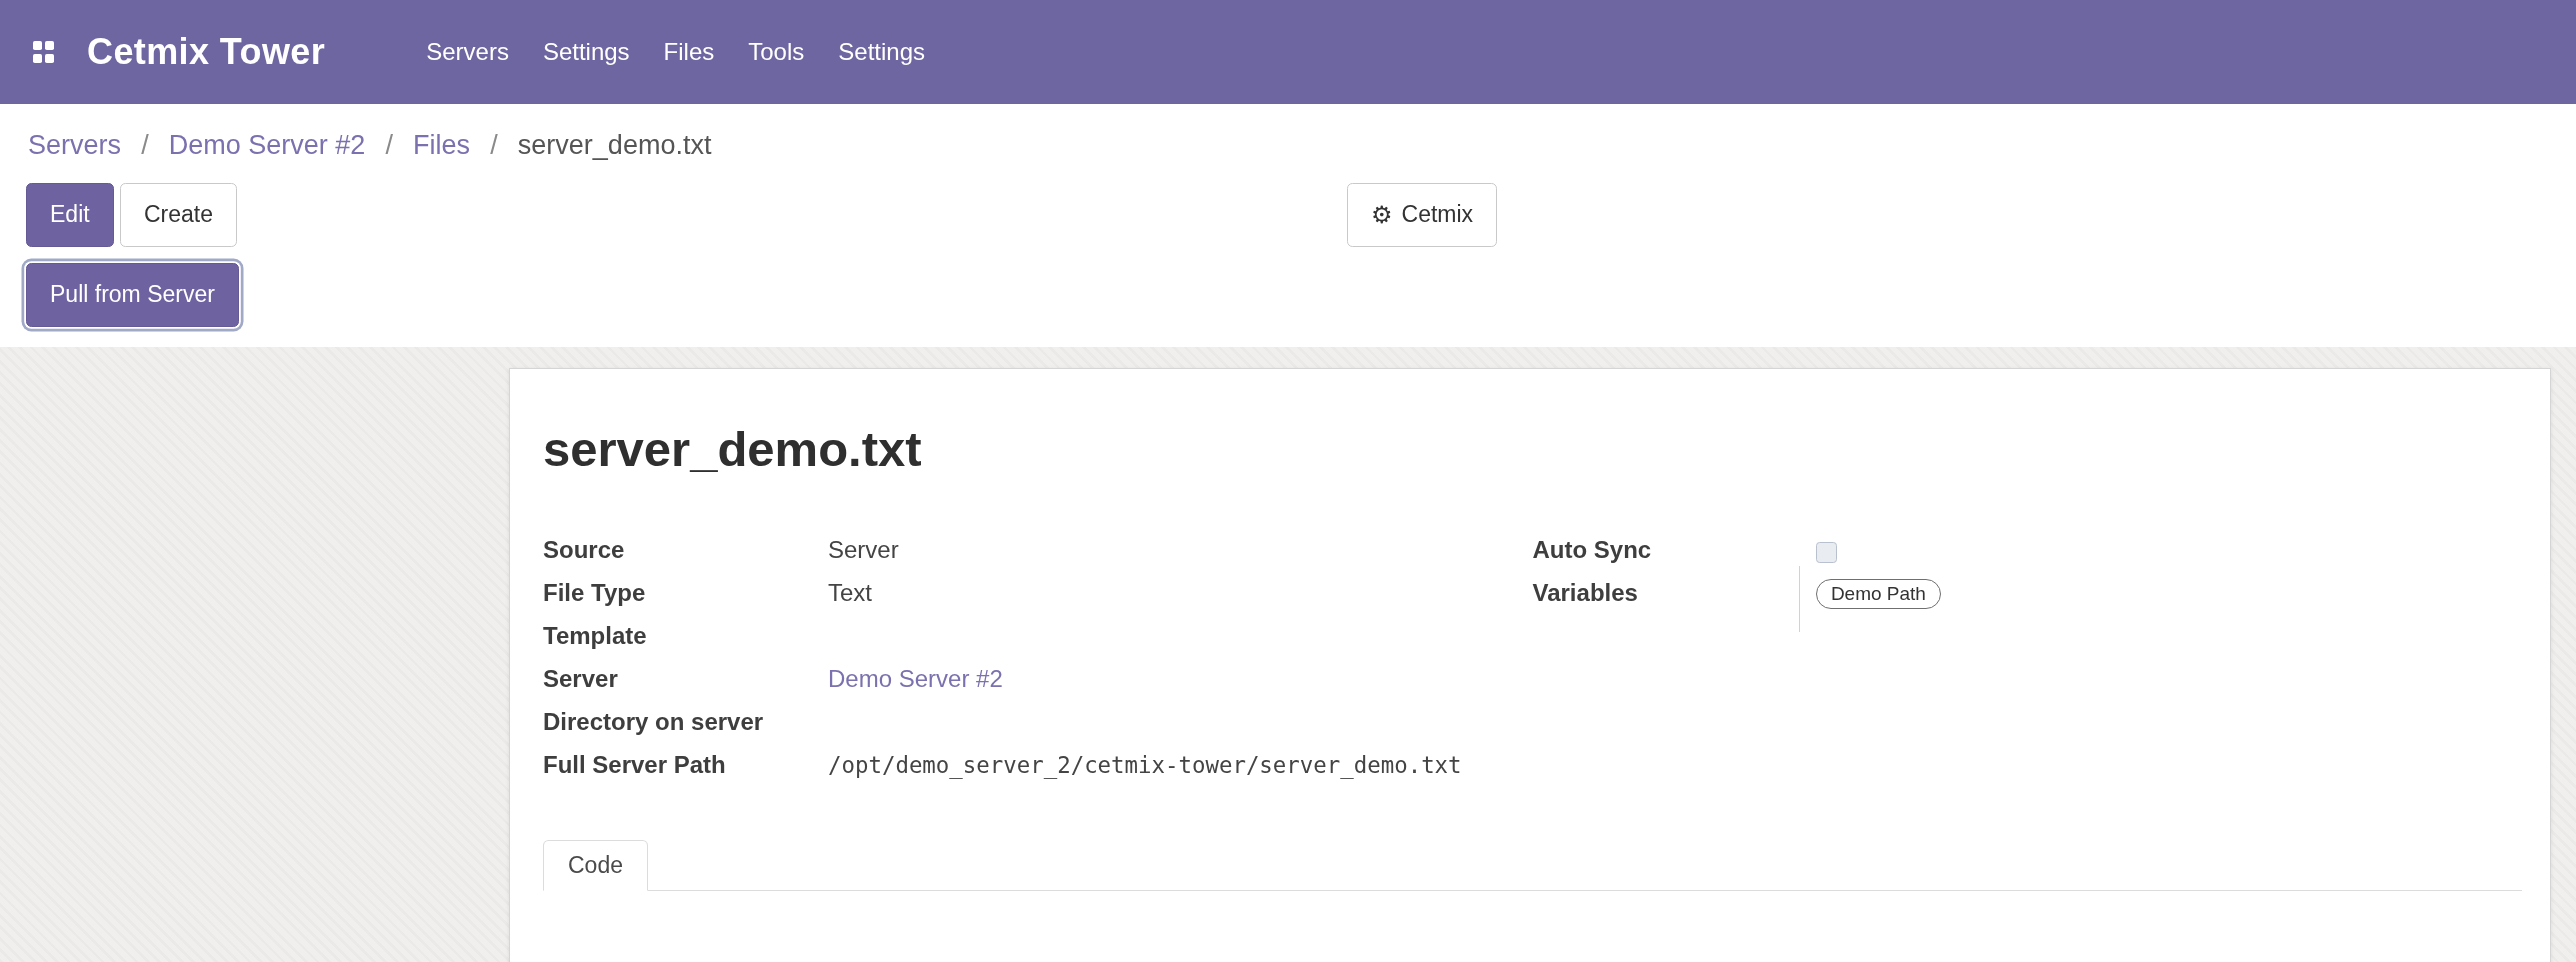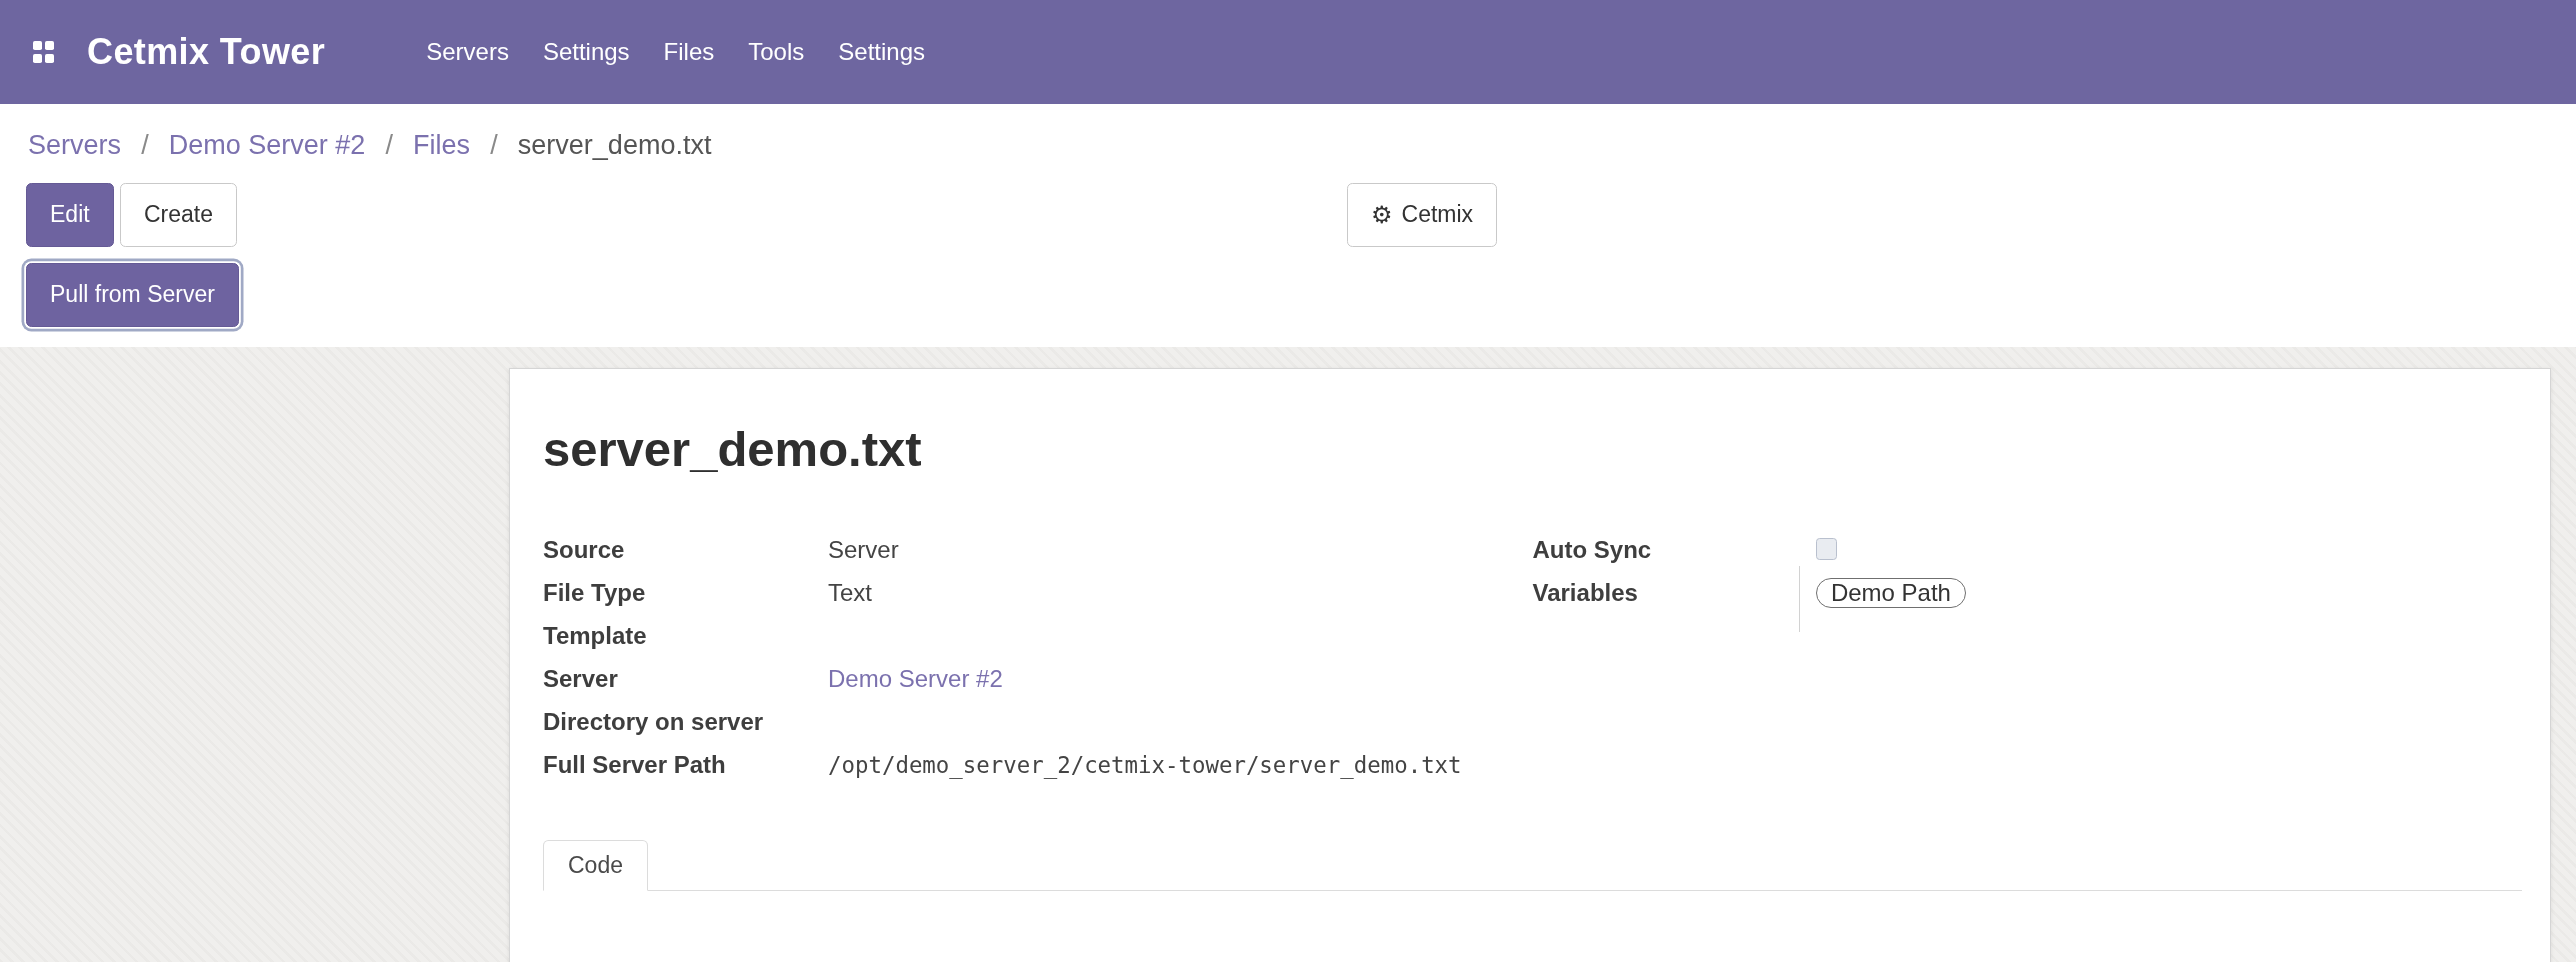--- a/index.html
+++ b/index.html
@@ -55,35 +55,35 @@
   .sheet {
     position: absolute; left: 509px; top: 21.5px; width: 2042px; height: 718px;
     background: #fff; border: 0.9px solid #d5d5d5;
     box-shadow: 0 0.9px 4.5px rgba(0,0,0,0.08);
     padding: 0 28px 0 33px;
   }
   .sheet h1 { margin: 51px 0 0; font-size: 49px; line-height: 59px; font-weight: 700; color: #2f2f2f; }
 
   .fields { display: flex; margin-top: 54px; }
   .fcol { width: 990px; }
-  .frow { display: flex; align-items: flex-start; min-height: 34px; margin-bottom: 9px; }
+  .frow { display: flex; align-items: center; min-height: 34px; margin-bottom: 9px; }
   .lbl { width: 285px; font-weight: 700; color: #3e3e3e; font-size: 24px; line-height: 34px; flex: none; }
   .fcol-right .lbl { width: 283px; }
   .val { font-size: 24px; line-height: 34px; color: #444; }
   .val.code { font-family: "DejaVu Sans Mono", monospace; font-size: 22.4px; }
   .val a { color: #7b71ae; text-decoration: none; cursor: pointer; }
 
   .checkbox {
     width: 21.5px; height: 21.5px; margin-top: 5.4px; display: inline-block;
     background: #e9ecf1; border: 0.9px solid #b9c0ce; border-radius: 3.6px;
   }
   .tag {
     display: inline-block; height: 30.5px; line-height: 27px; padding: 0 14.4px;
     border: 1.8px solid #6f6f6f; border-radius: 16px;
-    font-size: 24px; color: #333; margin-top: 1.8px; white-space: nowrap;
+    font-size: 19px; color: #333; margin-top: 1.8px; white-space: nowrap;
   }
   .vdivider { position: absolute; left: 1289px; top: 197px; width: 0.9px; height: 66px; background: #d2d2d2; }
 
   .notebook { margin-top: 49px; }
   .tabbar { display: flex; border-bottom: 0.9px solid #dcdcdc; }
   .tab {
     height: 51px; line-height: 49px; padding: 0 24px; font-size: 23px; color: #4a4a4a;
     background: #fff; border: 0.9px solid #dcdcdc; border-bottom: 0.9px solid #fff;
     border-radius: 5.4px 5.4px 0 0; margin-bottom: -0.9px; cursor: pointer;
   }

